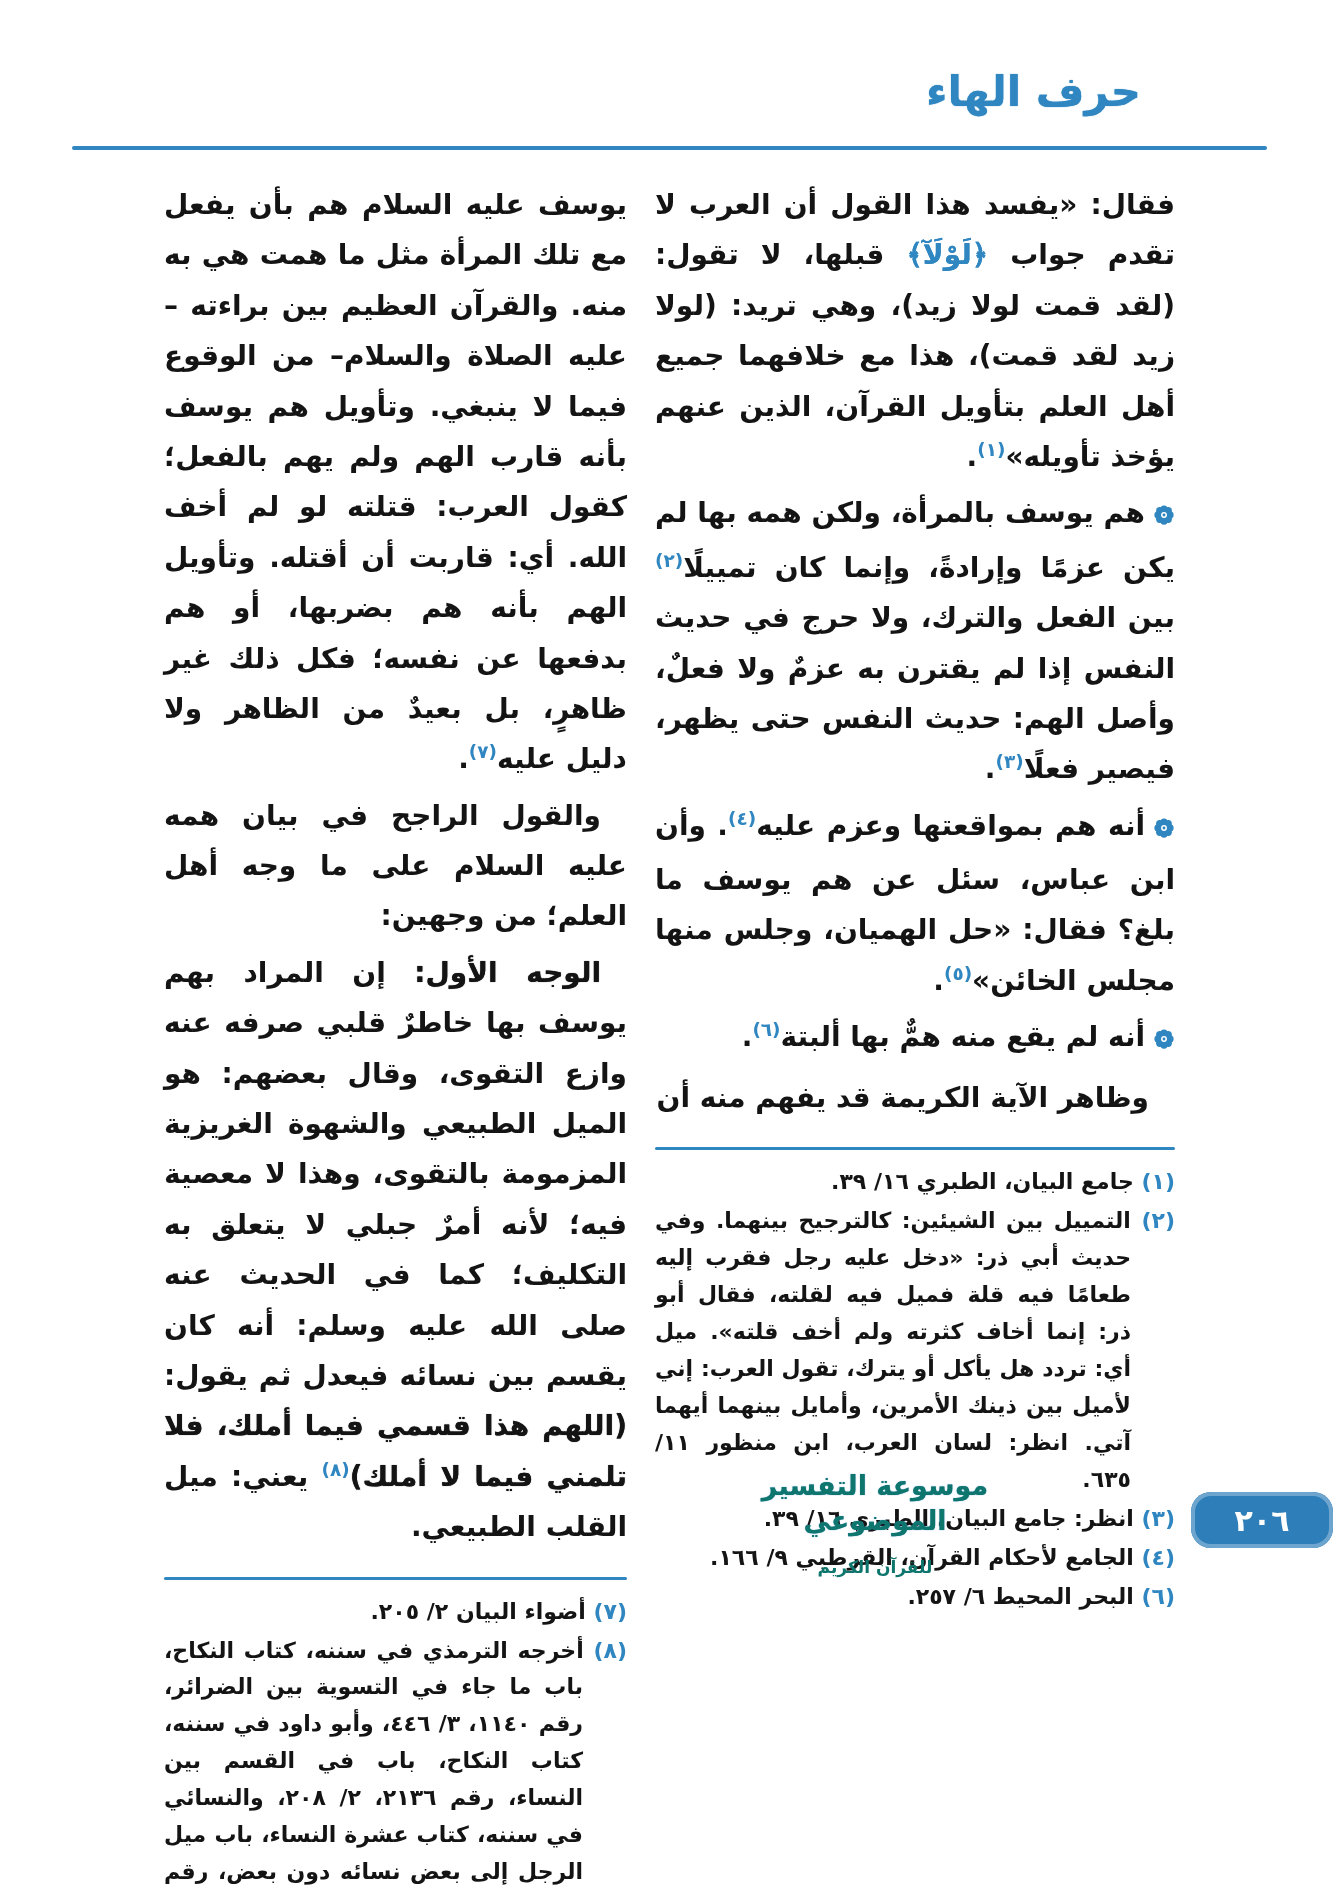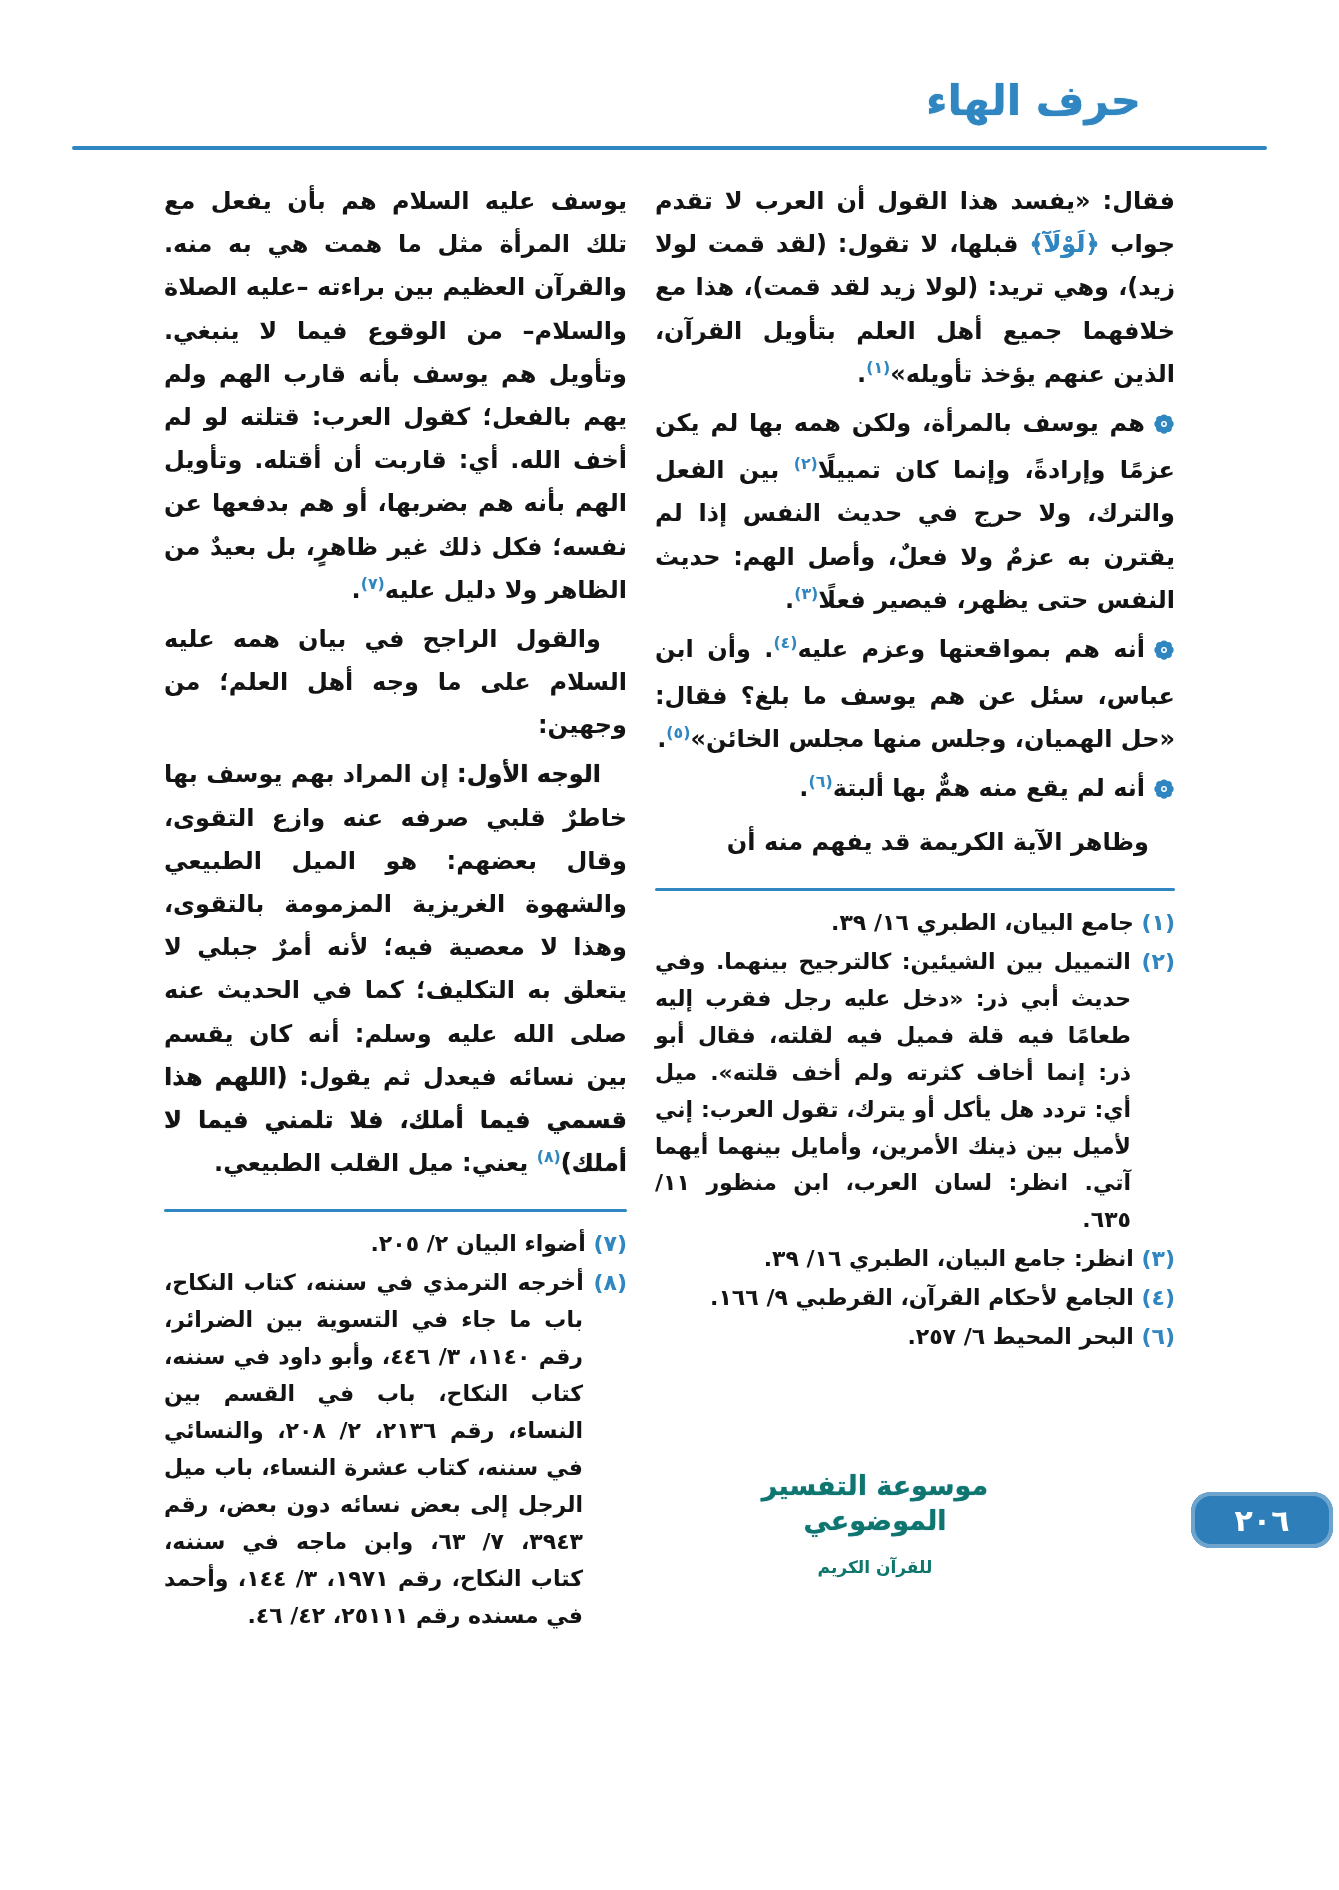--- a/index.html
+++ b/index.html
@@ -11,21 +11,21 @@
     margin: 0 auto;
     background: #ffffff;
     font-family: "DejaVu Sans", sans-serif;
     color: #141414;
     overflow: hidden;
     direction: rtl;
   }
   
   .header-title {
     position: absolute;
-    top: 80px;
+    top: 71px;
     right: 198px;
     color: #2f86c0;
     font-size: 42px;
     font-weight: bold;
     letter-spacing: 1px;
     text-shadow: 0 0 1px #2f86c0;
     line-height: 1;
   }
   .header-rule {
     position: absolute;
@@ -43,21 +43,21 @@
     right: 164px;
     left: 164px;
     display: flex;
     gap: 28px;
     align-items: flex-start;
   }
   .col { min-width: 0; }
   .col-right { flex: 0 0 520px; }
   .col-left  { flex: 1 1 auto; }
   .main-text {
-    font-size: 24px;
+    font-size: 28px;
     font-weight: bold;
     line-height: 1.8;
     text-align: justify;
   }
   .para { margin: 0 0 6px 0; }
   .para.indented { text-indent: 26px; }
   .para.has-bullet { margin-top: 4px; }
   .flower {
     display: inline-block;
     vertical-align: -4px;

